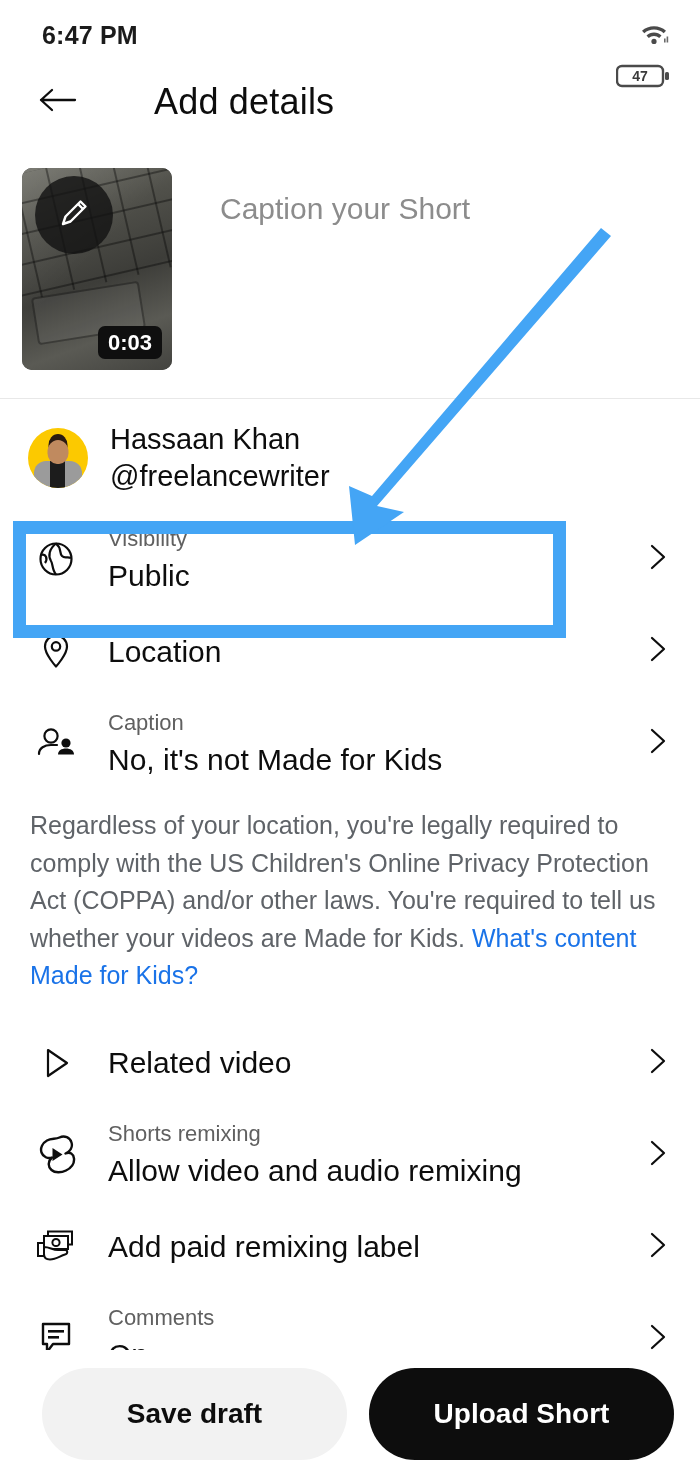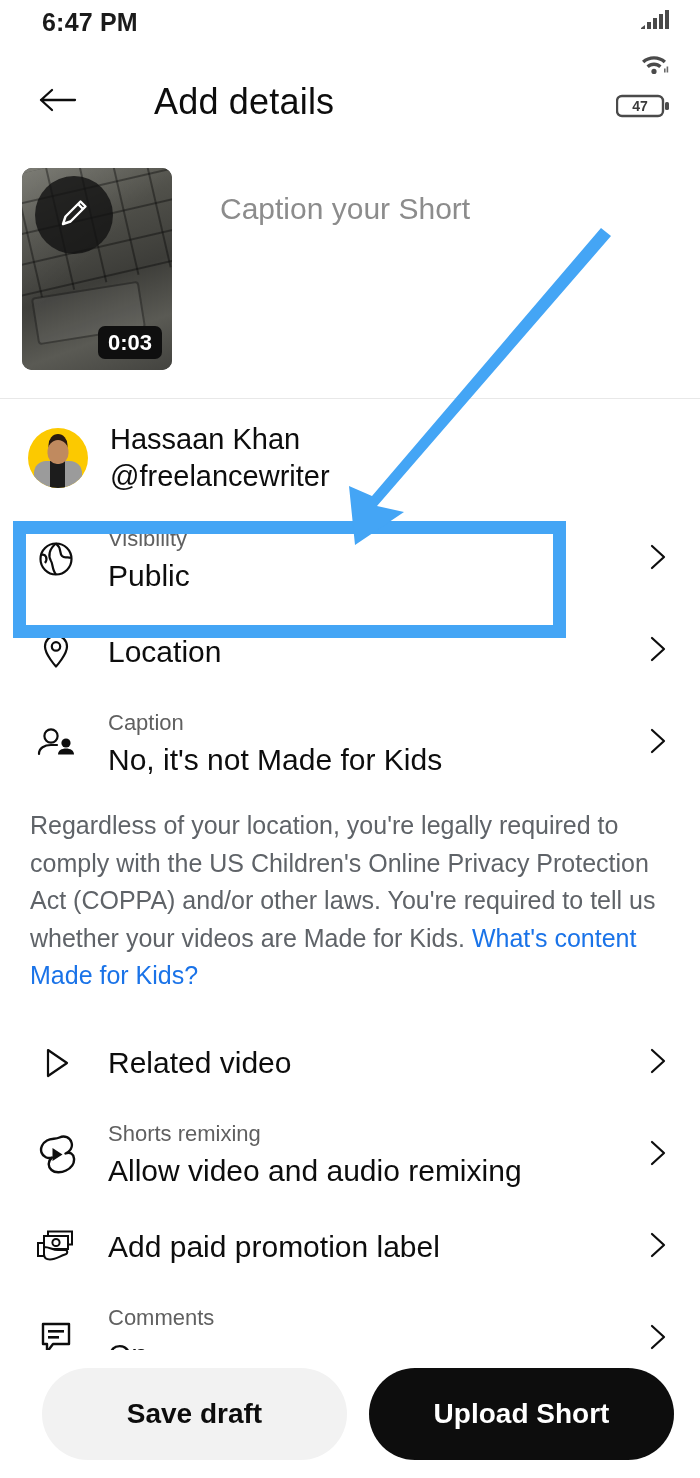--- a/index.html
+++ b/index.html
@@ -10,21 +10,21 @@
     color:#0d0d0d;
     position:relative;
     overflow:hidden;
     -webkit-font-smoothing:antialiased;
   }
 
   
   .statusbar {
     height:62px;
     display:flex;
-    align-items:flex-start;
+    align-items:center;
     justify-content:space-between;
     padding:8px 30px 0 42px;
   }
   .status-time { font-size:25px; font-weight:700; color:#1b1b1b; letter-spacing:.2px; }
   .status-icons { display:flex; align-items:flex-end; gap:14px;flex-direction:column; }
 
   
   .header { height:80px; display:flex; align-items:center; padding-left:30px;gap:40px; }
   .back-btn {
     width:56px; height:56px;
@@ -391,21 +391,21 @@
     <div class="row-icon">
       <svg width="44" height="40" viewBox="0 0 44 40" aria-hidden="true">
         <rect x="14" y="4.5" width="24" height="13" fill="none" stroke="#0d0d0d" stroke-width="2"></rect>
         <rect x="10" y="9" width="24" height="13" fill="#ffffff" stroke="#0d0d0d" stroke-width="2"></rect>
         <circle cx="22" cy="15.5" r="3.6" fill="none" stroke="#0d0d0d" stroke-width="2"></circle>
         <rect x="4" y="16" width="6" height="13" fill="none" stroke="#0d0d0d" stroke-width="2"></rect>
         <path d="M10 20 C16 20 18 23 24 23 L31 23 C34 23 34 27 31 27.5 C26 29 22 32.5 16 32.5 C12 32.5 10 30 10 27 Z" fill="#ffffff" stroke="#0d0d0d" stroke-width="2" stroke-linejoin="round"></path>
       </svg>
     </div>
     <div class="row-body">
-      <div class="row-single">Add paid promotion label</div>
+      <div class="row-single">Add paid remixing label</div>
     </div>
     <div class="chevron">
       <svg width="28" height="40" viewBox="0 0 28 40" aria-hidden="true">
         <path d="M8 9 L20 20 L8 31" fill="none" stroke="#0d0d0d" stroke-width="2.2" stroke-linecap="round" stroke-linejoin="round"></path>
       </svg>
     </div>
   </div>
 
   <div class="row">
     <div class="row-icon">

